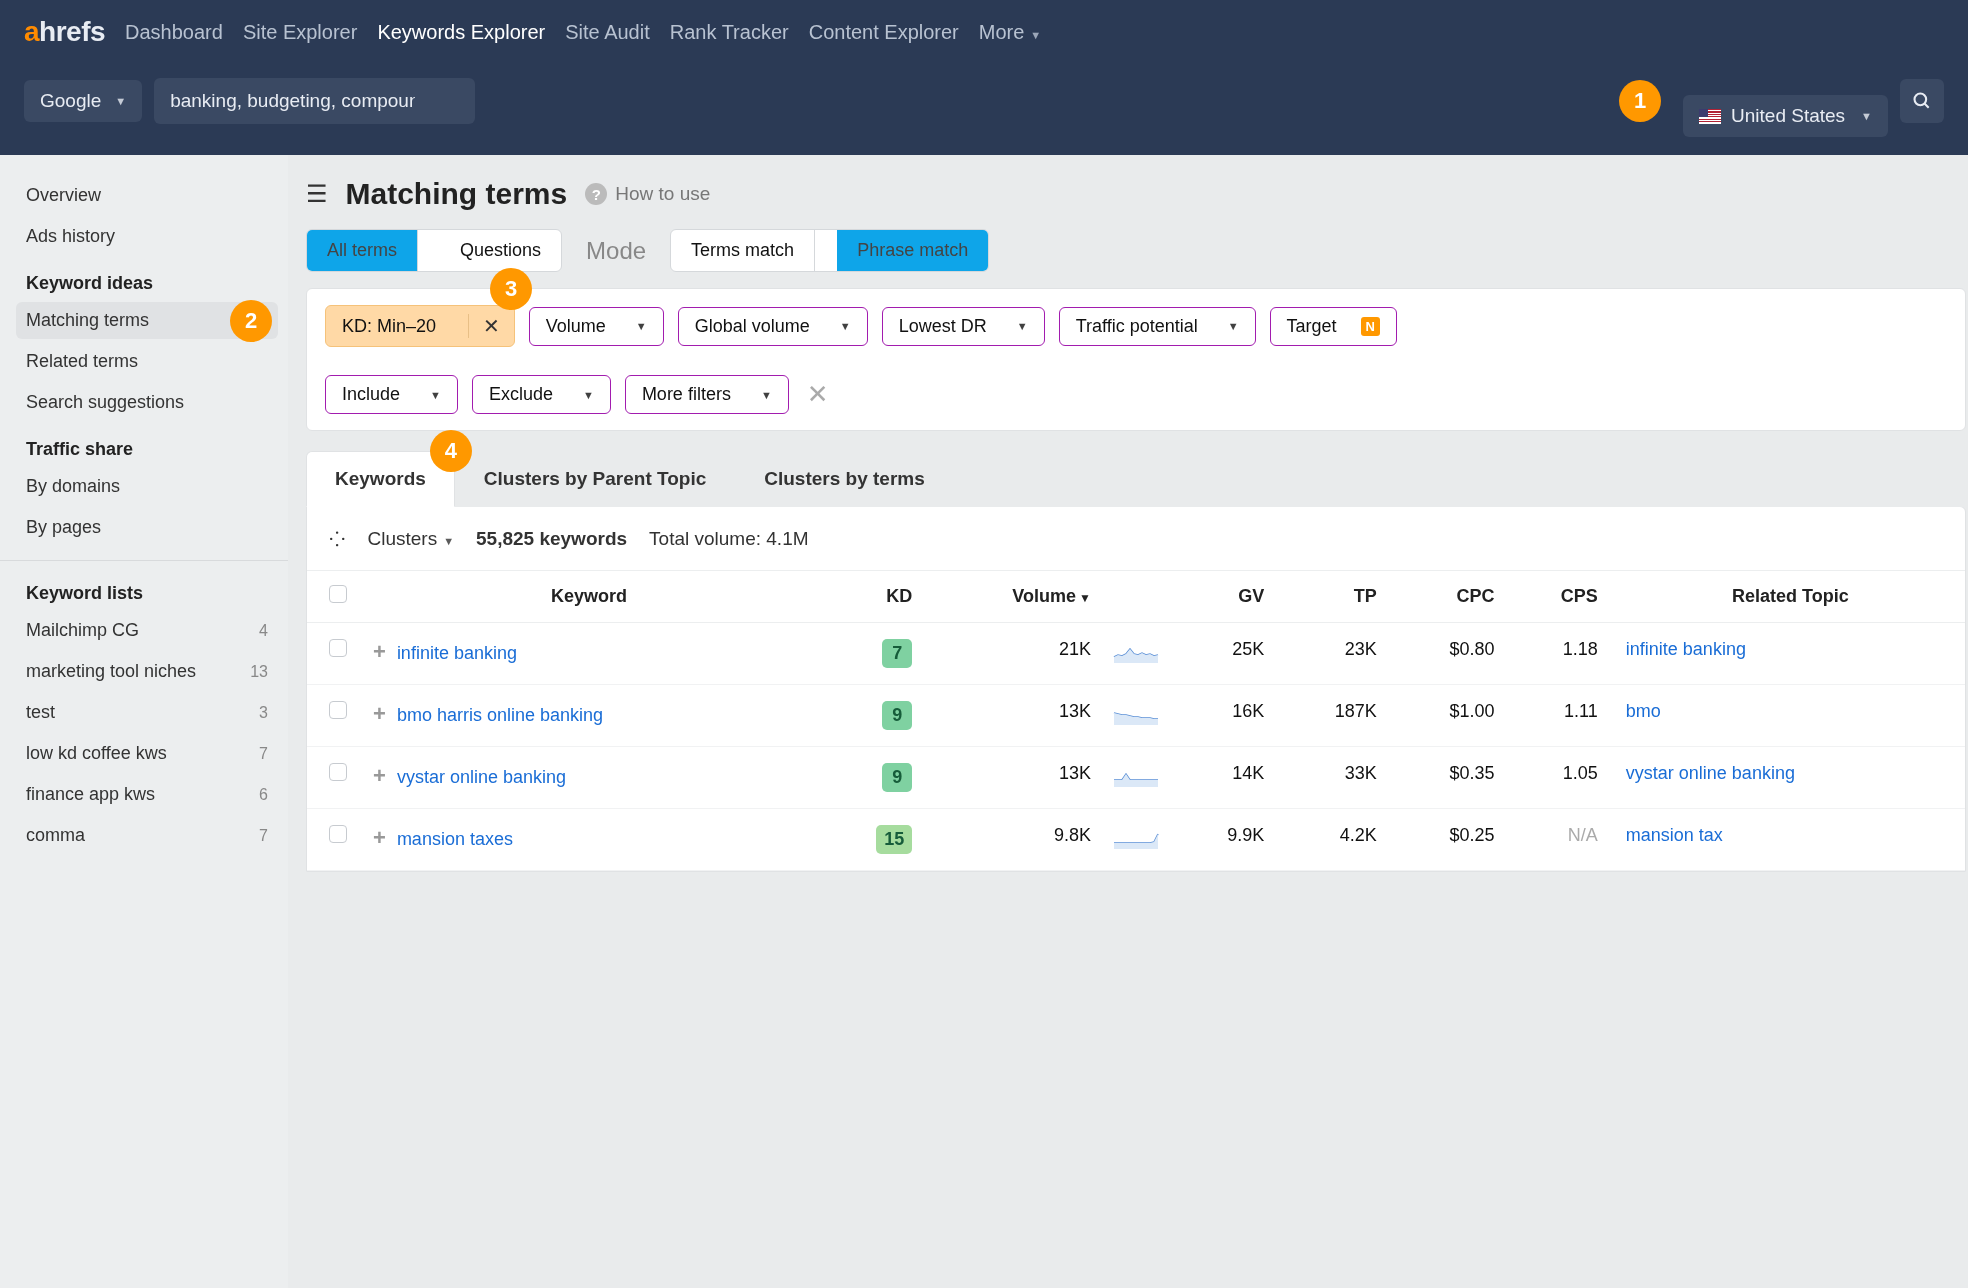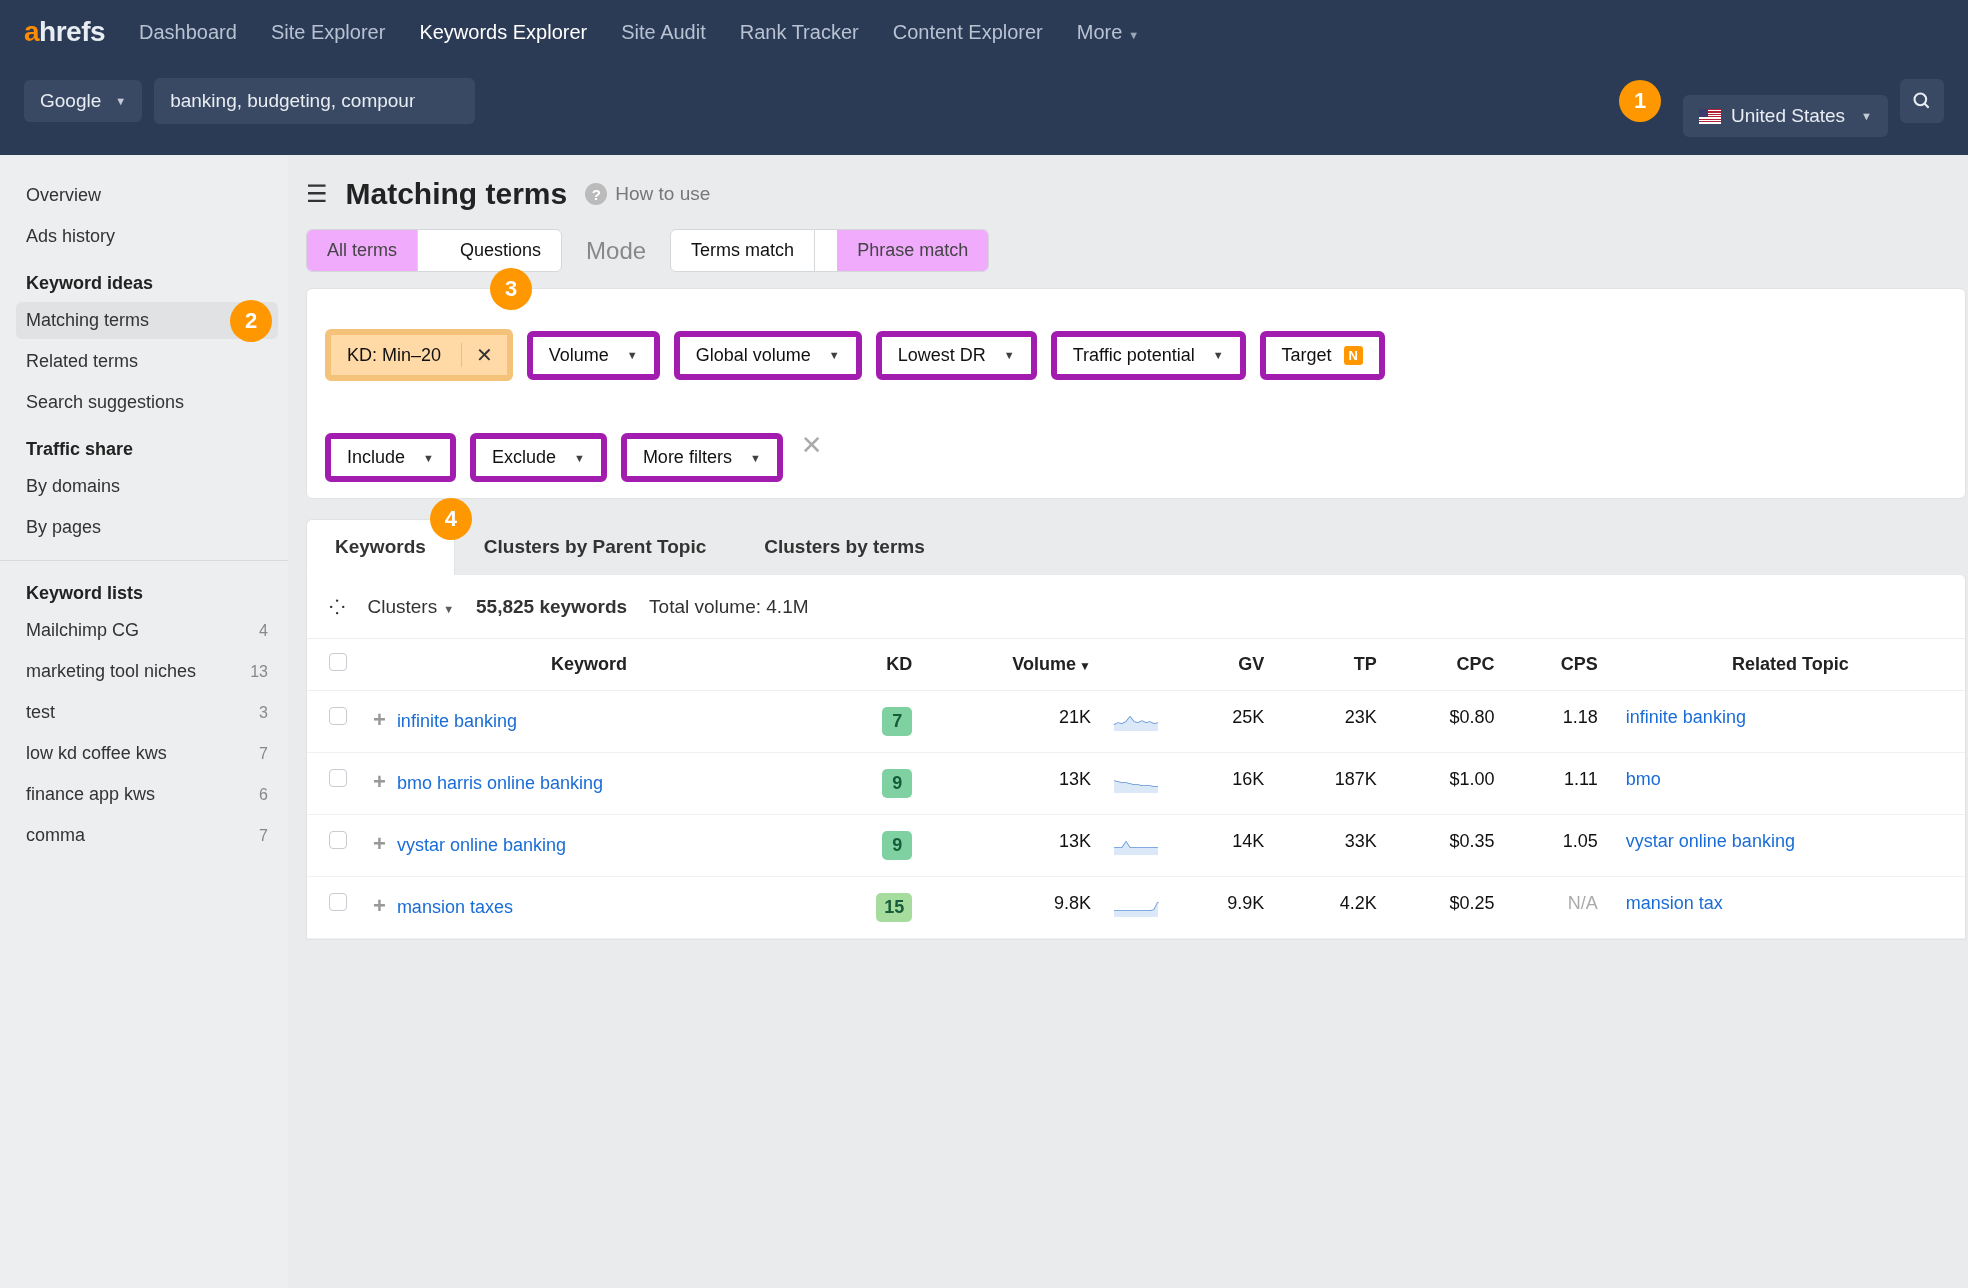--- a/index.html
+++ b/index.html
@@ -1,20 +1,20 @@
 <!DOCTYPE html>
 <html><head>
 <meta charset="utf-8">
 <style>
 * { box-sizing: border-box; margin: 0; padding: 0; }
 body { font-family: -apple-system, BlinkMacSystemFont, "Segoe UI", Helvetica, Arial, sans-serif; background: #e9ebec; color: #111; font-size: 16px; overflow: hidden; }
 a { text-decoration: none; }
 
 
-.topnav { background: #2b3a55; color: #c7cfdb; display: flex; align-items: center; height: 64px; padding: 0 24px; gap: 34px; }
+.topnav { background: #2b3a55; color: #c7cfdb; display: flex; align-items: center; height: 64px; padding: 0 24px; gap: 20px; }
 .logo { font-weight: 800; font-size: 28px; letter-spacing: -0.5px; }
 .logo .a { color: #ff8b00; }
 .logo .rest { color: #e8ecf3; }
 .topnav .nav-item { color: #b8c2d1; font-size: 20px; cursor: pointer; }
 .topnav .nav-item.active { color: #fff; font-weight: 400; }
 
 
 .searchbar { background: #2b3a55; display: flex; align-items: center; gap: 12px; padding: 0 24px 18px 24px; }
 .pill { background: #3a4963; color: #e8ecf3; border-radius: 6px; padding: 10px 16px; display: flex; align-items: center; gap: 8px; font-size: 19px; }
 .search-input { flex: 1; background: #3a4963; color: #e8ecf3; border: none; border-radius: 6px; padding: 12px 60px 12px 16px; font-size: 19px; position: relative; }
@@ -41,25 +41,25 @@
 .page-head { display: flex; align-items: center; gap: 18px; margin-bottom: 18px; }
 .hamburger-icon { font-size: 24px; color: #333; }
 .page-title { font-size: 30px; font-weight: 700; color: #222; }
 .howto { color: #777; font-size: 19px; display: flex; align-items: center; gap: 8px; }
 .howto .q { width: 22px; height: 22px; border-radius: 50%; background: #bbb; color: #fff; font-size: 15px; display: flex; align-items: center; justify-content: center; font-weight: 700; }
 
 .tabsrow { display: flex; align-items: center; gap: 16px; margin-bottom: 16px; }
 .btn-group { display: inline-flex; border: 1px solid #d5d8db; border-radius: 6px; overflow: hidden; background: #fff; }
 .btn-group .seg { padding: 10px 20px; font-size: 18px; border-right: 1px solid #d5d8db; cursor: pointer; }
 .btn-group .seg:last-child { border-right: none; margin-left: 22px; }
-.btn-group .seg.active { background: #f0abfc; color: #444; }
+.btn-group .seg.active { background: #0ea5e9; color: #444; }
 .mode-label { color: #888; font-size: 24px; padding: 0 8px; }
 
 .filterbar { background: #fff; border: 1px solid #e0e2e4; border-radius: 6px; padding: 16px 18px; display: flex; flex-wrap: wrap; gap: 14px; align-items: center; position: relative; margin-bottom: 20px; margin-right: 2px; }
-.chip { border: 6px solid #a21caf; border-radius: 6px; padding: 8px 16px; font-size: 18px; background: #fff; display: inline-flex; align-items: center; gap: 12px; cursor: pointer; margin-top: 24px; }
+.chip { border: 1px solid #a21caf; border-radius: 6px; padding: 8px 16px; font-size: 18px; background: #fff; display: inline-flex; align-items: center; gap: 24px; cursor: pointer; }
 .chip.active-chip { background: #ffd9a6; border-color: #f5c27a; padding-right: 0; }
 .chip .x { padding: 0 14px; font-size: 20px; color: #333; border-left: 1px solid #e8bf86; margin-left: 8px; }
 .new-badge { background: #ff9800; color: #fff; font-size: 13px; font-weight: 700; padding: 2px 5px; border-radius: 3px; }
 .clear-x { color: #aaa; font-size: 26px; padding: 0 4px; cursor: pointer; }
 .filter-break { flex-basis: 100%; height: 0; }
 
 
 .result-tabs { display: flex; background: #e9ebec; border-bottom: none; position: relative; }
 .result-tab { padding: 16px 28px; font-size: 19px; font-weight: 700; color: #333; background: #e9ebec; border: 1px solid transparent; border-bottom: none; cursor: pointer; }
 .result-tab.active { background: #fff; border: 1px solid #e0e2e4; border-bottom: 1px solid #fff; border-radius: 6px 6px 0 0; position: relative; z-index: 2; }

